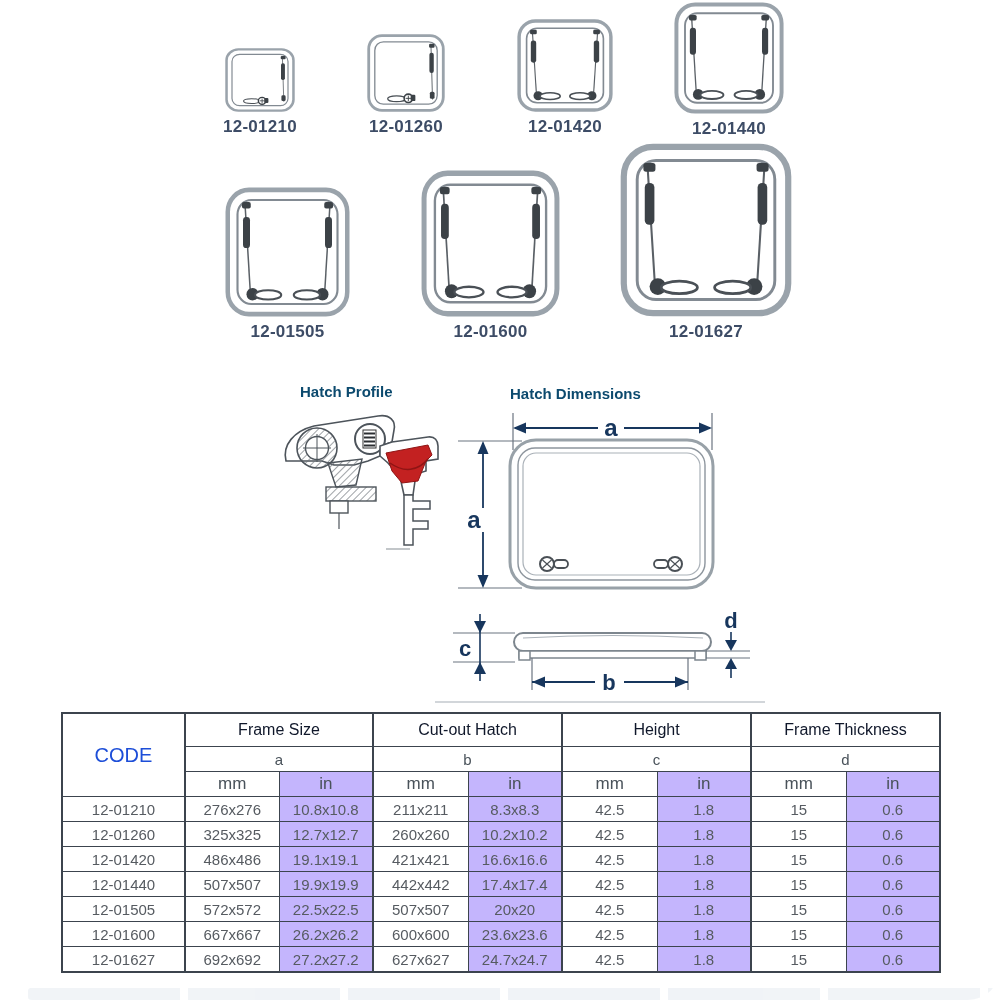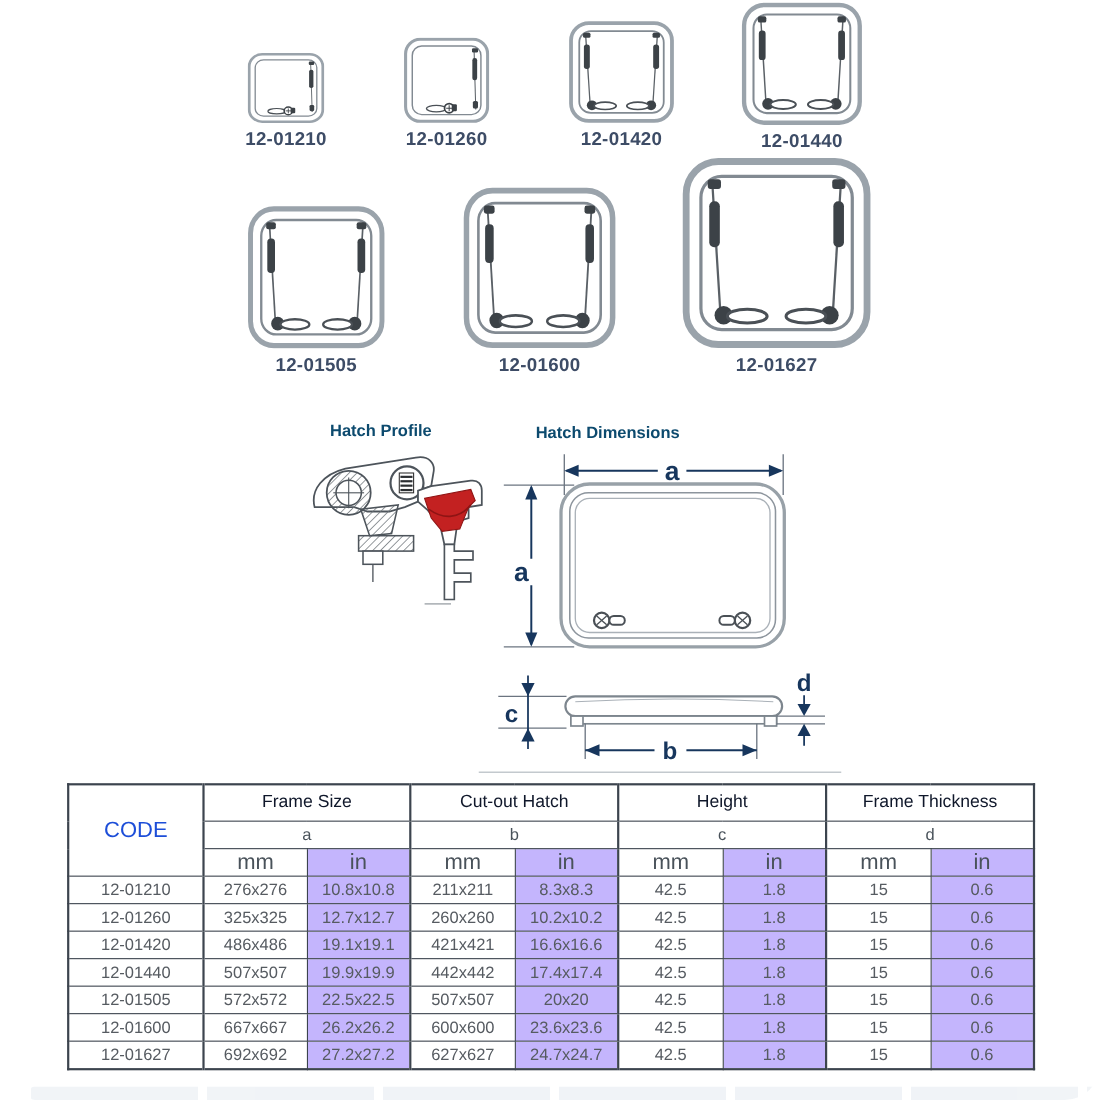--- a/index.html
+++ b/index.html
@@ -24,35 +24,35 @@
   .f5 svg{width:125px;height:130px;}
   .f6{left:421px;top:170px;width:139px;height:147px;}
   .f6 svg{width:139px;height:147px;}
   .f7{left:620px;top:143px;width:172px;height:174px;}
   .f7 svg{width:172px;height:174px;}
 
   
   .diagram-title{position:absolute;font-weight:bold;font-size:15px;color:#0c4a6e;
                  white-space:nowrap;}
   #profile-title{left:300px;top:383px;}
-  #dimensions-title{left:487px;top:385px;}
+  #dimensions-title{left:510px;top:385px;}
   #profile-svg{position:absolute;left:270px;top:399px;}
   #dims-svg{position:absolute;left:452px;top:400px;}
   #side-svg{position:absolute;left:435px;top:606px;}
 
   
   #spec-table{position:absolute;left:61px;top:712px;border-collapse:collapse;
               table-layout:fixed;width:878px;border:2px solid #3c444e;}
   #spec-table th,#spec-table td{border:1px solid #3c444e;text-align:center;
               vertical-align:middle;padding:0;font-weight:normal;overflow:hidden;}
   #spec-table .gb{border-left-width:2px;}
   .code-head{font-size:20px;font-weight:bold;color:#1d4ed8;}
   .g-head{font-size:16px;font-weight:bold;color:#0f172a;height:32px;margin-left:40px;}
   .letter-row th{font-size:15px;color:#49525a;height:24px;}
-  .unit-row th{font-size:20px;color:#49525a;height:24px;}
+  .unit-row th{font-size:17px;color:#49525a;height:24px;}
   .r td{font-size:15px;color:#565b61;height:24px;border-top-width:2px;}
   .sh{background:#c4b5fd;}
 
   
   #cropped-band{position:absolute;left:28px;top:988px;width:972px;height:12px;
     background:repeating-linear-gradient(90deg,#dfe6ee 0 152px,#ffffff 152px 160px);
     opacity:.45;border-radius:3px;filter:blur(.6px);}
 </style>
 </head>
 <body>

